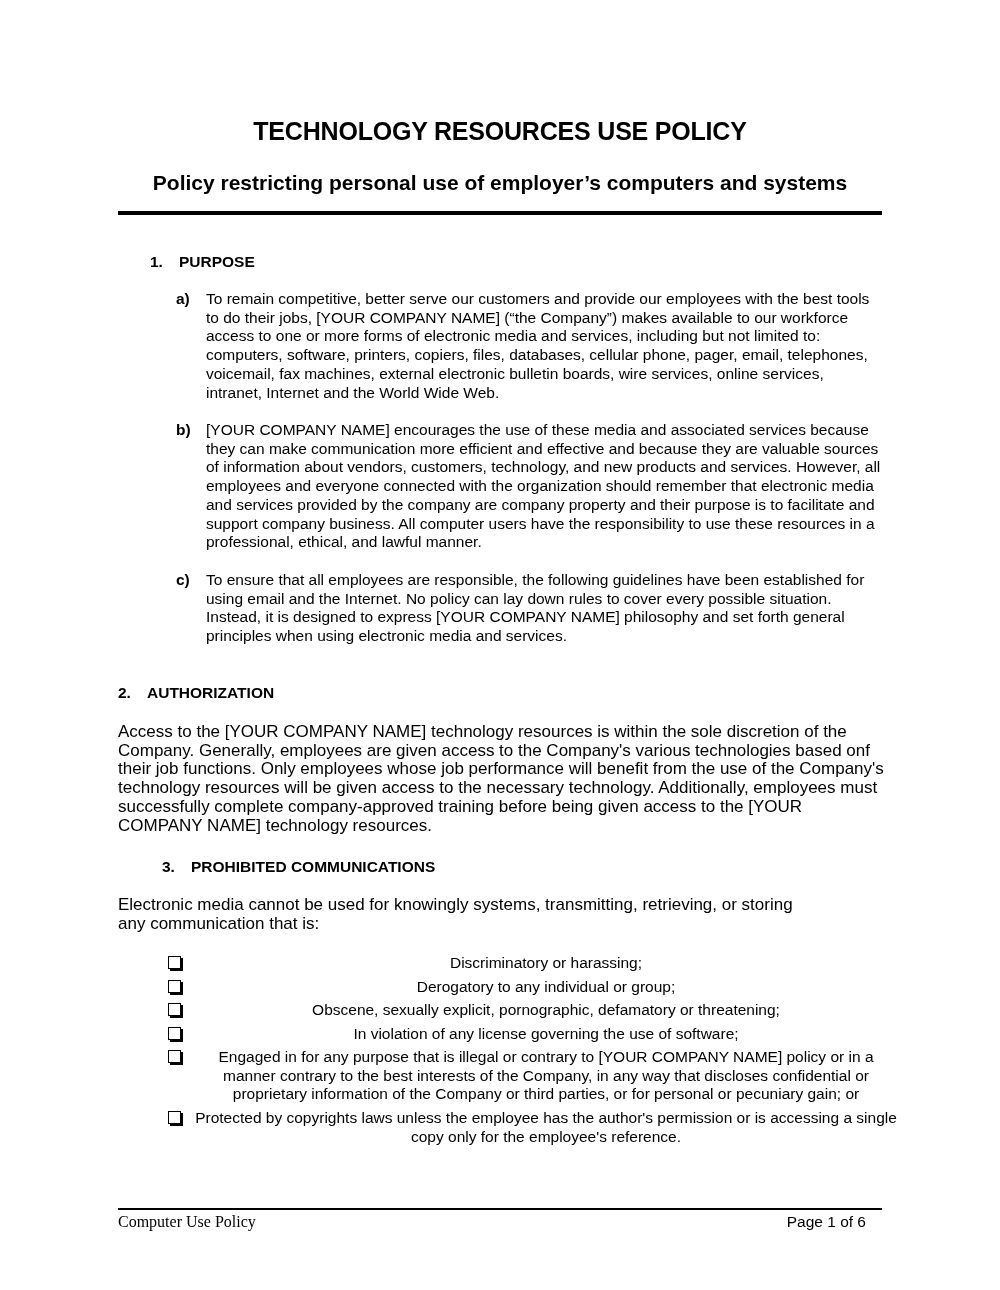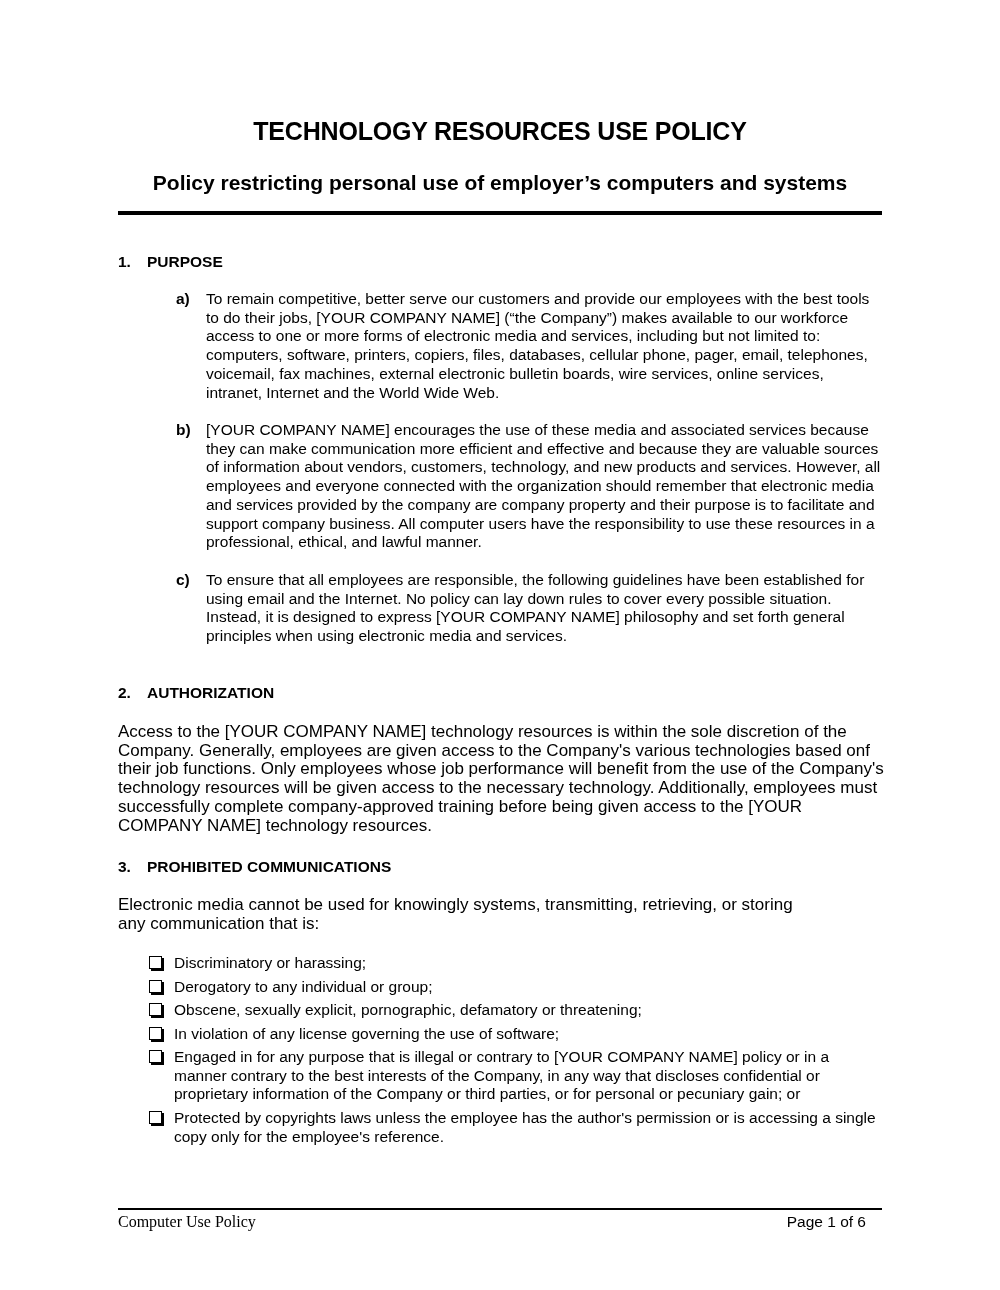--- a/index.html
+++ b/index.html
@@ -22,42 +22,42 @@
   .sec-head {
     position: absolute; left: 0; font-weight: bold; font-size: 15.5px;
   }
   .sec-head .num { display: inline-block; width: 29px; }
   .para {
     position: absolute; font-size: 17px; line-height: 18.7px;
   }
   .item { position: absolute; left: 58px; width: 706px; font-size: 15.5px; line-height: 18.7px; }
   .item .lbl { position: absolute; left: 0; top: 0; font-weight: bold; }
   .item .txt { margin-left: 30px; display: block; }
-  .bullets { position: absolute; left: 28px; top: 954px; width: 734px; }
+  .bullets { position: absolute; left: 47px; top: 954px; width: 734px; text-align: center; }
   .bullet { position: relative; font-size: 15.5px; line-height: 18.7px; margin-bottom: 4.8px; }
   .bullet .box {
     position: absolute; left: 3px; top: 2px; width: 11px; height: 11px;
     border: 1.5px solid #000; box-shadow: 2px 2px 0 #000; background: #fff;
   }
   .bullet .btxt { display: block; margin-left: 28px; }
   .rule-bottom {
     position: absolute; top: 1208px; left: 0; width: 764px; height: 1.5px; background: #000;
   }
   .footer-left { position: absolute; top: 1213px; left: 0; font-size: 16px; font-family: Liberation Serif, serif; }
   .footer-right { position: absolute; top: 1213px; right: 16px; font-size: 15.5px; }
 </style>
 </head>
 <body>
 
 <div class="page">
   <div class="title">TECHNOLOGY RESOURCES USE POLICY</div>
   <div class="subtitle">Policy restricting personal use of employer’s computers and systems</div>
   <div class="rule-top"></div>
 
-  <div class="sec-head" style="top:253px;">
+  <div class="sec-head" style="top:253px;margin-left:32px;">
     <span class="num">1.</span><span>PURPOSE</span>
   </div>
 
   <div class="item" style="top:290px;">
     <span class="lbl">a)</span>
     <span class="txt">To remain competitive, better serve our customers and provide our employees with the best tools to do their jobs, [YOUR COMPANY NAME] (“the Company”) makes available to our workforce access to one or more forms of electronic media and services, including but not limited to: computers, software, printers, copiers, files, databases, cellular phone, pager, email, telephones, voicemail, fax machines, external electronic bulletin boards, wire services, online services, intranet, Internet and the World Wide Web.</span>
   </div>
 
   <div class="item" style="top:421px;">
     <span class="lbl">b)</span>
@@ -67,21 +67,21 @@
   <div class="item" style="top:571px;">
     <span class="lbl">c)</span>
     <span class="txt">To ensure that all employees are responsible, the following guidelines have been established for using email and the Internet. No policy can lay down rules to cover every possible situation. Instead, it is designed to express [YOUR COMPANY NAME] philosophy and set forth general principles when using electronic media and services.</span>
   </div>
 
   <div class="sec-head" style="top:684px;">
     <span class="num">2.</span><span>AUTHORIZATION</span>
   </div>
   <div class="para" style="top:723px; left:0; width:768px;">Access to the [YOUR COMPANY NAME] technology resources is within the sole discretion of the Company. Generally, employees are given access to the Company's various technologies based onf their job functions. Only employees whose job performance will benefit from the use of the Company's technology resources will be given access to the necessary technology.  Additionally, employees must successfully complete company-approved training before being given access to the [YOUR COMPANY NAME] technology resources.</div>
 
-  <div class="sec-head" style="top:858px;">
+  <div class="sec-head" style="top:858px;margin-left:44px;">
     <span class="num">3.</span><span>PROHIBITED COMMUNICATIONS</span>
   </div>
   <div class="para" style="top:896px; left:0; width:700px;">Electronic media cannot be used for knowingly systems, transmitting, retrieving, or storing any communication that is:</div>
 
   <div class="bullets">
     <div class="bullet">
       <span class="box"></span>
       <span class="btxt">Discriminatory or harassing;</span>
     </div>
     <div class="bullet">

